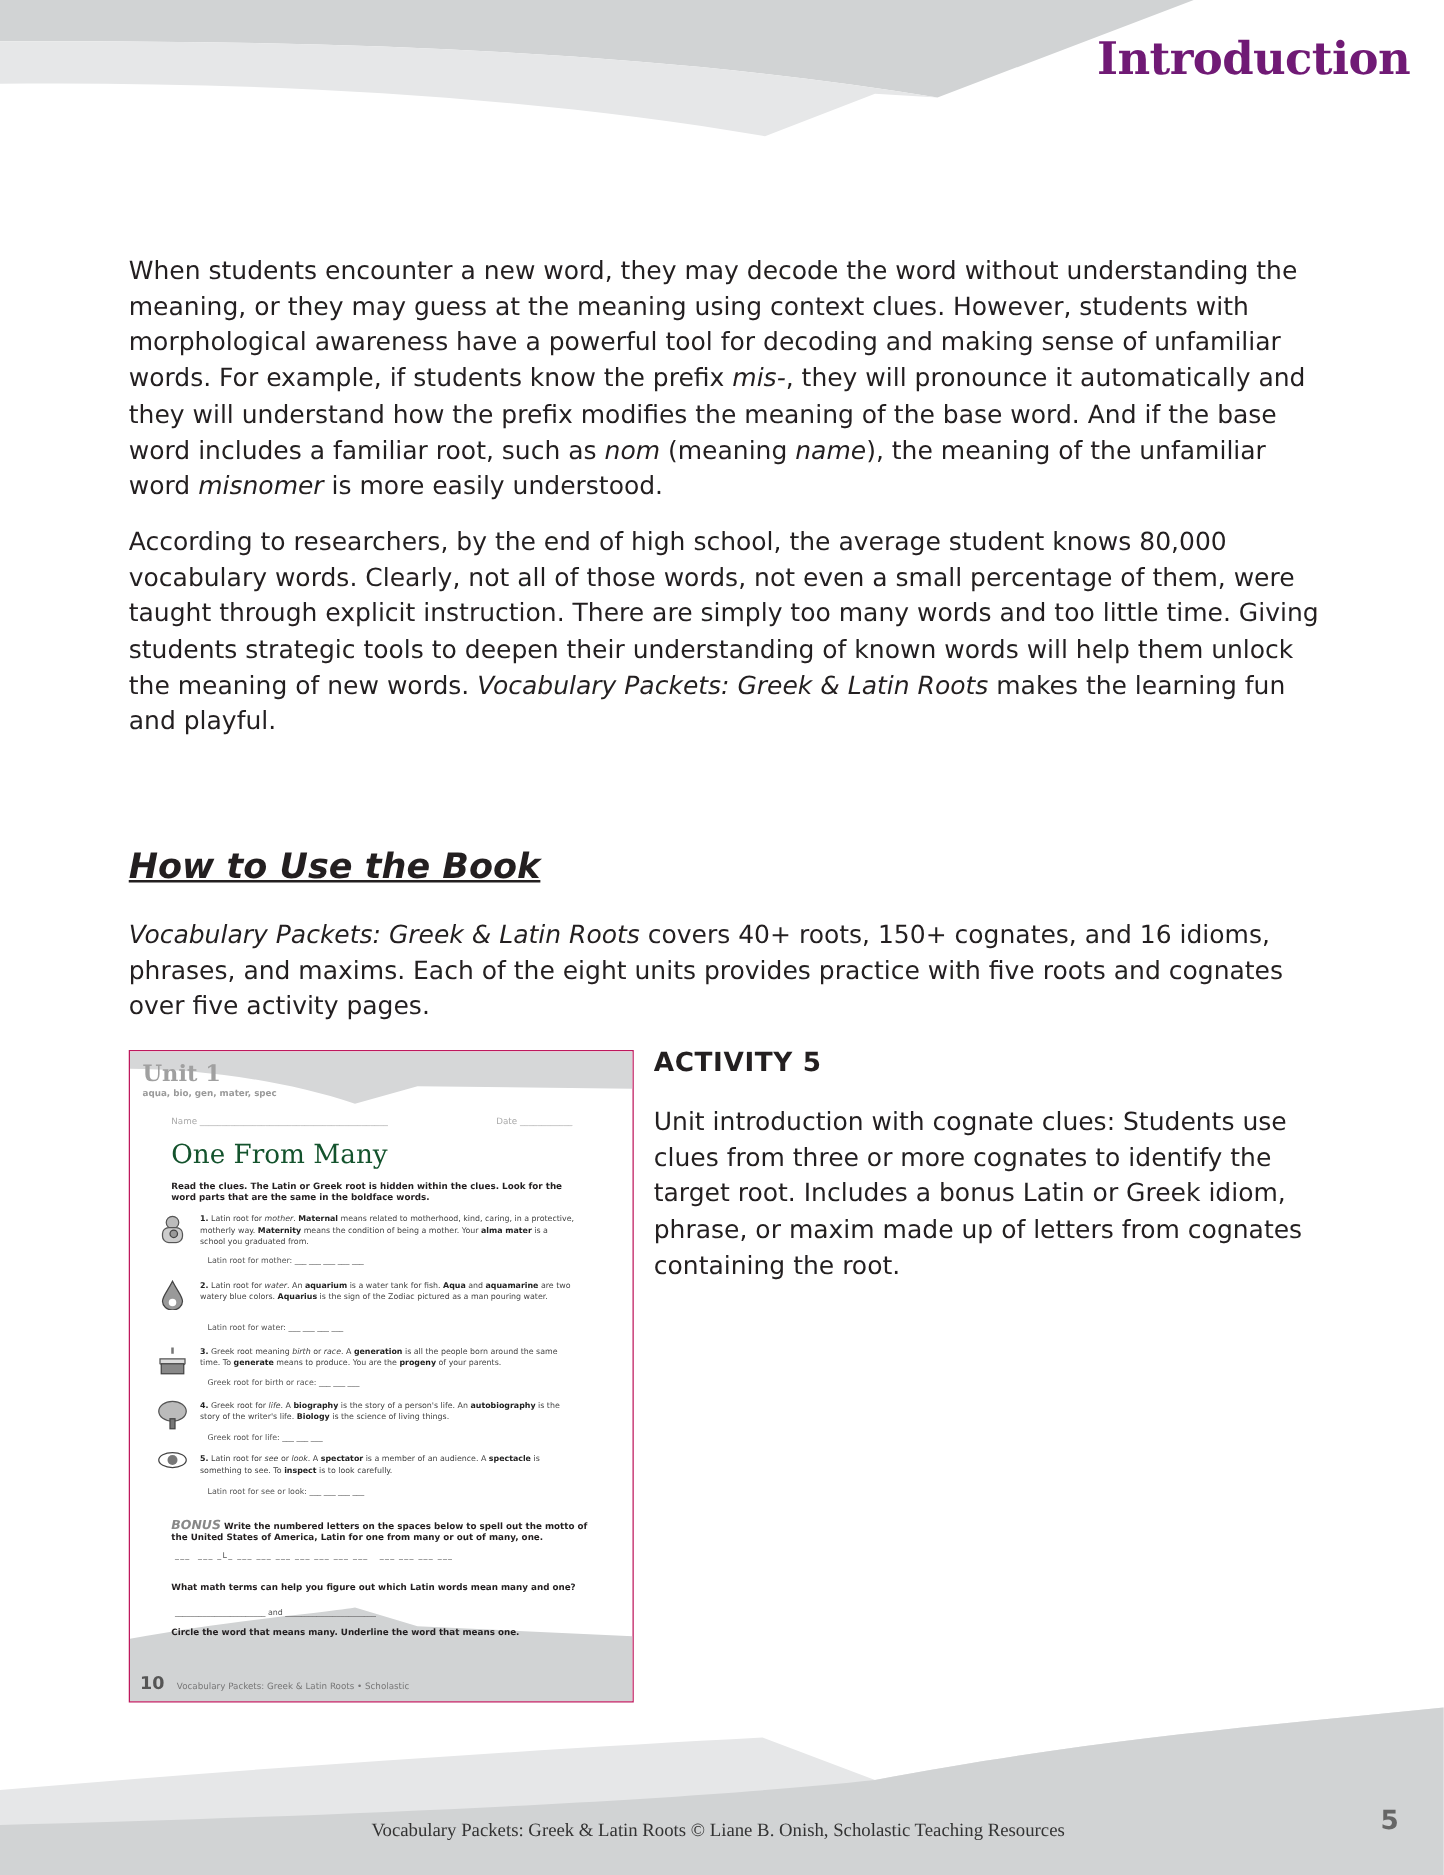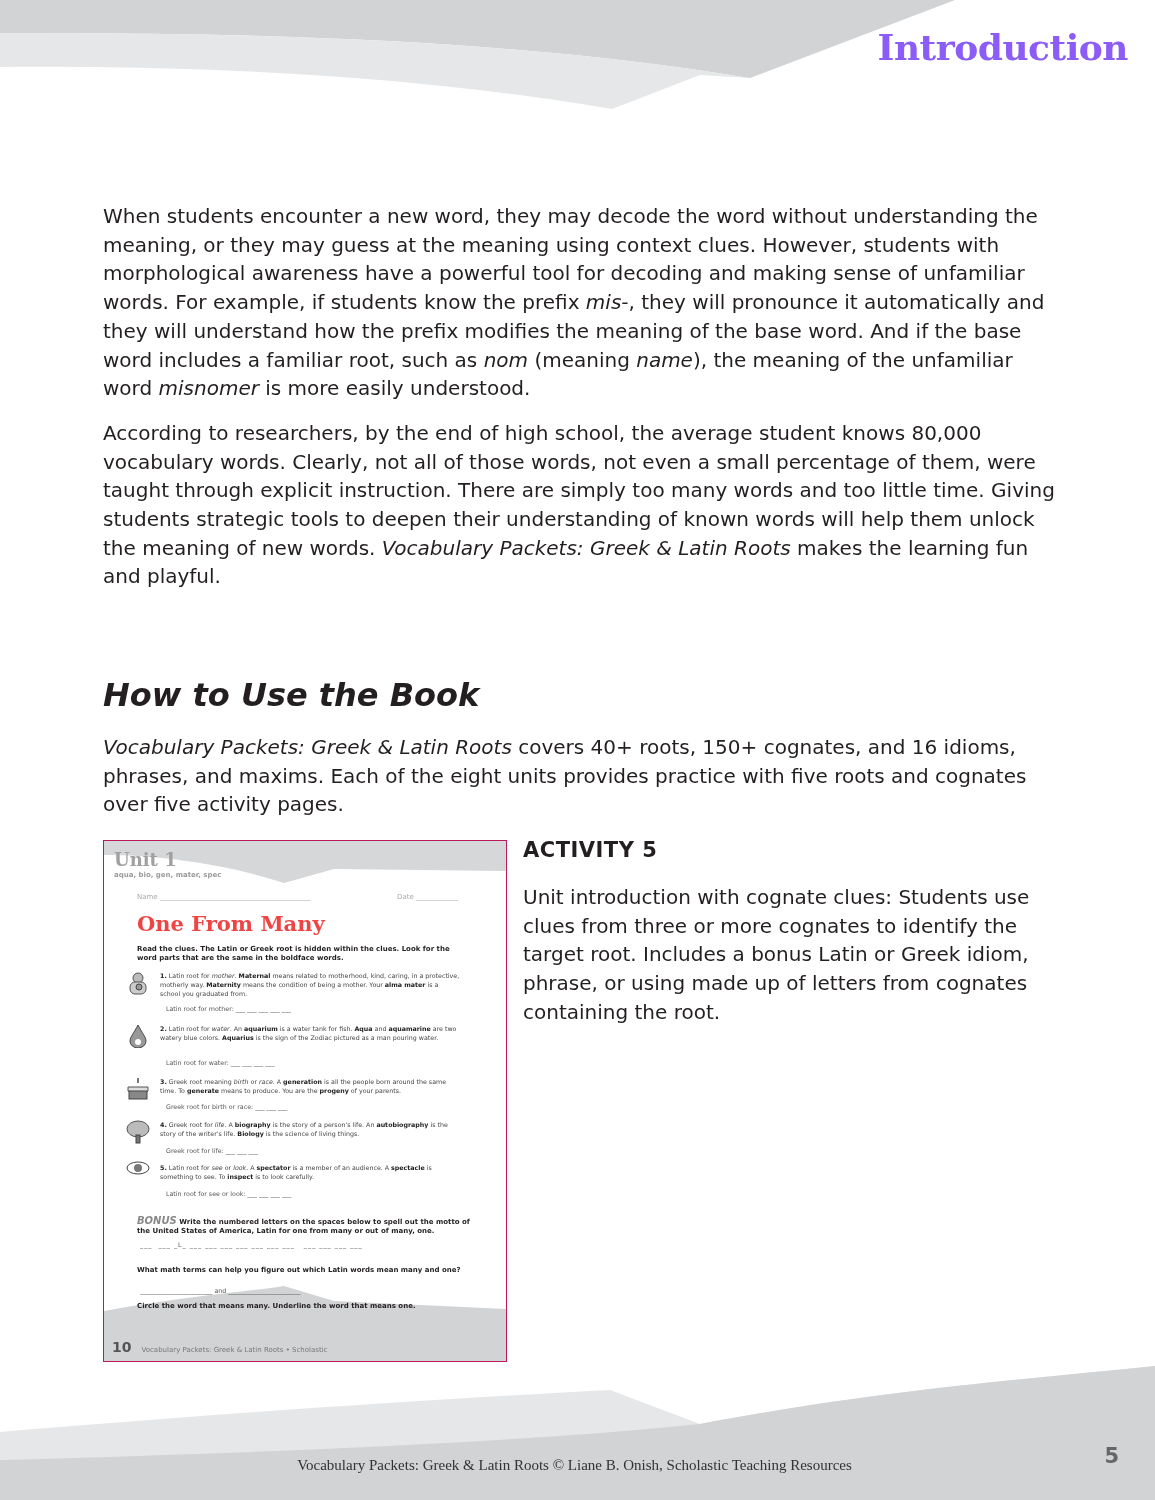--- a/index.html
+++ b/index.html
@@ -1,29 +1,29 @@
 <!DOCTYPE html>
 <html><head>
 <meta charset="utf-8">
 <style>
   html, body { margin:0; padding:0; }
   body { width:1155px; height:1500px; position:relative; background:#fff; overflow:hidden;
          font-family:"DejaVu Sans","Liberation Sans",sans-serif; color:#231f20; }
   .deco { position:absolute; left:0; top:0; }
   .intro-title { position:absolute; right:27px; top:26px; font-family:"DejaVu Serif","Liberation Serif",serif;
-                 font-weight:bold; font-size:36px; color:#8b5cf6; letter-spacing:-0.5px; }
+                 font-weight:bold; font-size:36px; color:#701a75; letter-spacing:-0.5px; }
   .body-text { position:absolute; left:103px; width:960px; font-size:20px; line-height:28.7px; }
   .body-text p { margin:0 0 16px 0; }
-  .h2 { position:absolute; left:103px; top:676px; font-size:32px; font-weight:bold; font-style:italic; margin:0; }
+  .h2 { position:absolute; left:103px; top:676px; font-size:28px; font-weight:bold; font-style:italic; margin:0;text-decoration:underline; }
   .thumb { position:absolute; left:103px; top:840px; width:402px; height:520px; border:1px solid #be185d; background:#fff; overflow:hidden; }
   .t-unit { position:absolute; left:10px; top:8px; font-family:"DejaVu Serif",serif; font-weight:bold; font-size:18px; color:#a0a0a0; }
   .t-roots { position:absolute; left:10px; top:30px; font-size:7px; color:#9a9a9a; font-weight:bold; }
   .t-name { position:absolute; left:33px; top:52px; font-size:7px; color:#aaa; }
   .t-date { position:absolute; left:293px; top:52px; font-size:7px; color:#aaa; }
-  .t-title { position:absolute; left:33px; top:70px; font-family:"DejaVu Serif",serif; font-weight:bold; font-size:21px; color:#ef4444; }
+  .t-title { position:absolute; left:33px; top:70px; font-family:"DejaVu Serif",serif; font-weight:normal; font-size:21px; color:#14532d; }
   .t-instr { position:absolute; left:33px; top:104px; width:330px; font-size:7px; font-weight:bold; line-height:9px; }
   .t-item { position:absolute; left:56px; width:300px; font-size:6.3px; line-height:9px; color:#444; }
   .t-item b { color:#222; }
   .t-ans { position:absolute; left:62px; font-size:6.3px; color:#555; }
   .t-icon { position:absolute; left:22px; width:24px; height:24px; }
   .t-bonus { position:absolute; left:33px; top:375px; width:340px; font-size:7px; font-weight:bold; line-height:9px; }
   .t-bonus .bw { font-style:italic; font-size:10px; color:#888; }
   .t-q { position:absolute; left:33px; font-size:7px; font-weight:bold; }
   .t-foot { position:absolute; left:8px; bottom:6px; font-size:7px; color:#777; }
   .t-foot b { font-size:14px; color:#555; margin-right:10px; }
@@ -102,20 +102,20 @@
 
   <div class="t-bonus"><span class="bw">BONUS</span> <span>Write the numbered letters on the spaces below to spell out the motto of the United States of America, Latin for one from many or out of many, one.</span></div>
   <div class="t-ans" style="top:400px;left:36px;letter-spacing:1px">___ &nbsp;___ _L_ ___ ___ ___ ___ ___ ___ ___ &nbsp;&nbsp;___ ___ ___ ___</div>
   <div class="t-q" style="top:425px">What math terms can help you figure out which Latin words mean many and one?</div>
   <div class="t-ans" style="top:446px;left:36px">_______________________ <span>and</span> _______________________</div>
   <div class="t-q" style="top:461px">Circle the word that means many. Underline the word that means one.</div>
   <div class="t-foot"><b>10</b><span>Vocabulary Packets: Greek &amp; Latin Roots • Scholastic</span></div>
 </div>
 
 <h3 class="act-h">ACTIVITY 5</h3>
-<p class="act-p">Unit introduction with cognate clues: Students use clues from three or more cognates to identify the target root. Includes a bonus Latin or Greek idiom, phrase, or using made up of letters from cognates containing the root.</p>
+<p class="act-p">Unit introduction with cognate clues: Students use clues from three or more cognates to identify the target root. Includes a bonus Latin or Greek idiom, phrase, or maxim made up of letters from cognates containing the root.</p>
 
 <svg class="deco" style="top:1360px" width="1155" height="140" viewBox="0 0 1155 140">
   <path d="M0,72 C200,55 420,40 610,30 L700,64 C880,30 1020,20 1155,6 V140 H0 Z" fill="#e6e7e8"></path>
   <path d="M0,100 C300,92 550,80 700,64 C880,30 1020,20 1155,6 V140 H0 Z" fill="#d1d3d4"></path>
 </svg>
 <div class="footer-text">Vocabulary Packets: Greek &amp; Latin Roots © Liane B. Onish, Scholastic Teaching Resources</div>
 <div class="page-num">5</div>
 
 </body></html>

